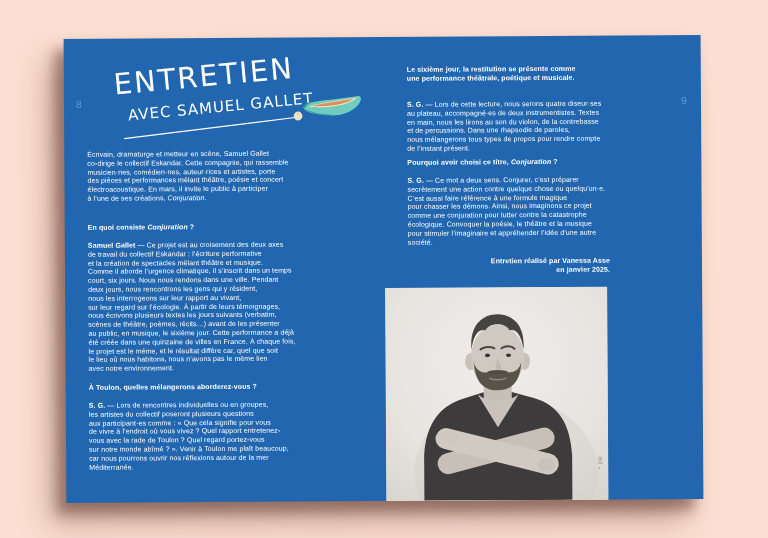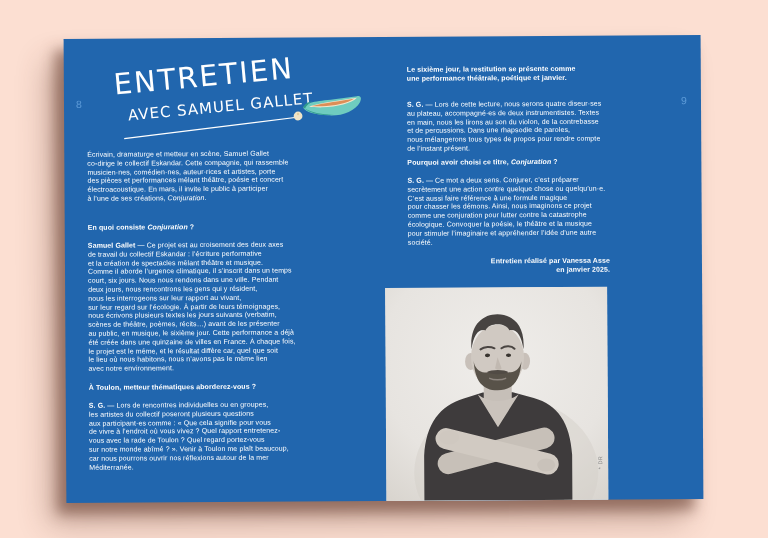--- a/index.html
+++ b/index.html
@@ -101,35 +101,35 @@
 nous les interrogeons sur leur rapport au vivant,
 sur leur regard sur l’écologie. À partir de leurs témoignages,
 nous écrivons plusieurs textes les jours suivants (verbatim,
 scènes de théâtre, poèmes, récits…) avant de les présenter
 au public, en musique, le sixième jour. Cette performance a déjà
 été créée dans une quinzaine de villes en France. À chaque fois,
 le projet est le même, et le résultat diffère car, quel que soit
 le lieu où nous habitons, nous n’avons pas le même lien
 avec notre environnement.</span></p>
 
-    <p class="block question" style="top:345px;">À Toulon, metteur thématiques aborderez-vous ?</p>
+    <p class="block question" style="top:345px;">À Toulon, quelles mélangerons aborderez-vous ?</p>
 
     <p class="block" style="top:363px;"><span class="speaker">S. G.</span><span> — Lors de rencontres individuelles ou en groupes,
 les artistes du collectif poseront plusieurs questions
 aux participant·es comme : « Que cela signifie pour vous
 de vivre à l’endroit où vous vivez ? Quel rapport entretenez-
 vous avec la rade de Toulon ? Quel regard portez-vous
 sur notre monde abîmé ? ». Venir à Toulon me plaît beaucoup,
 car nous pourrons ouvrir nos réflexions autour de la mer
 Méditerranée.</span></p>
   </div>
 
   <div class="col right-col">
     <p class="block question" style="top:29px;">Le sixième jour, la restitution se présente comme
-une performance théâtrale, poétique et janvier.</p>
+une performance théâtrale, poétique et musicale.</p>
 
     <p class="block" style="top:64px;"><span class="speaker">S. G.</span><span> — Lors de cette lecture, nous serons quatre diseur·ses
 au plateau, accompagné·es de deux instrumentistes. Textes
 en main, nous les lirons au son du violon, de la contrebasse
 et de percussions. Dans une rhapsodie de paroles,
 nous mélangerons tous types de propos pour rendre compte
 de l’instant présent.</span></p>
 
     <p class="block question" style="top:122px;"><span>Pourquoi avoir choisi ce titre, </span><i>Conjuration</i><span> ?</span></p>
 

